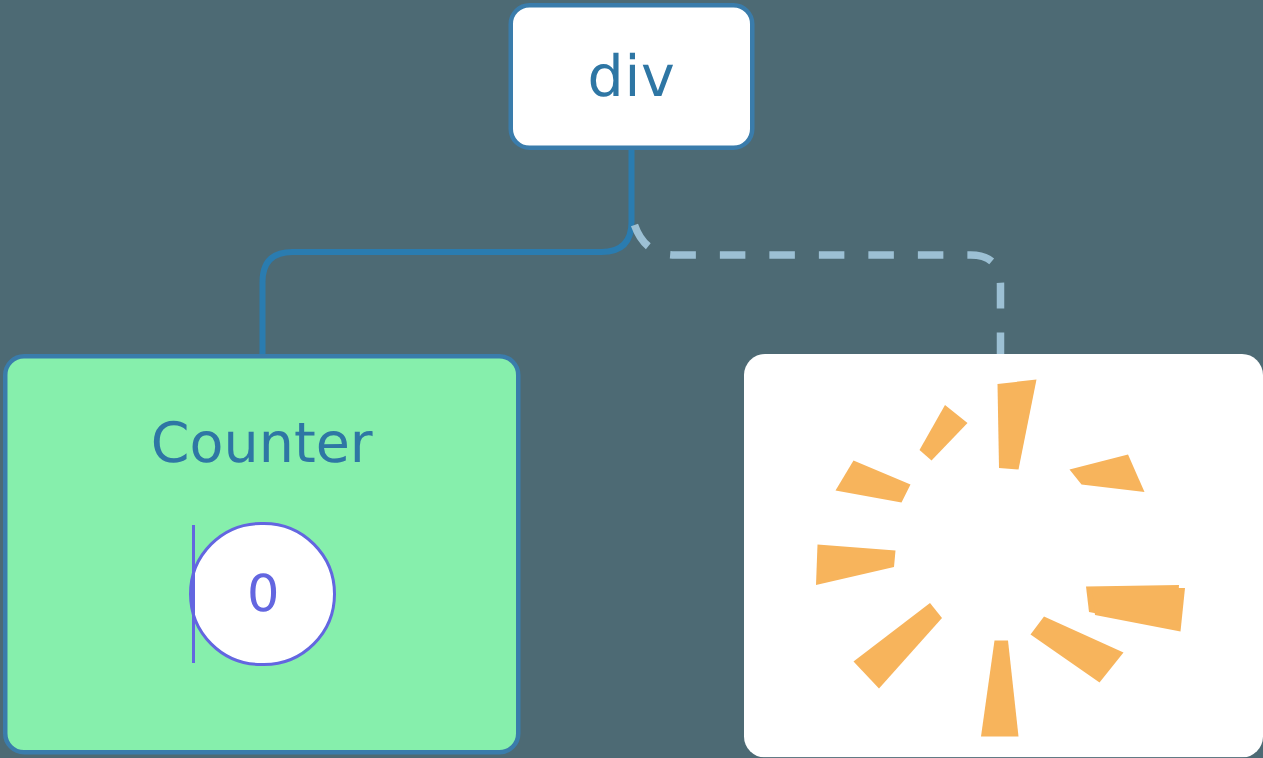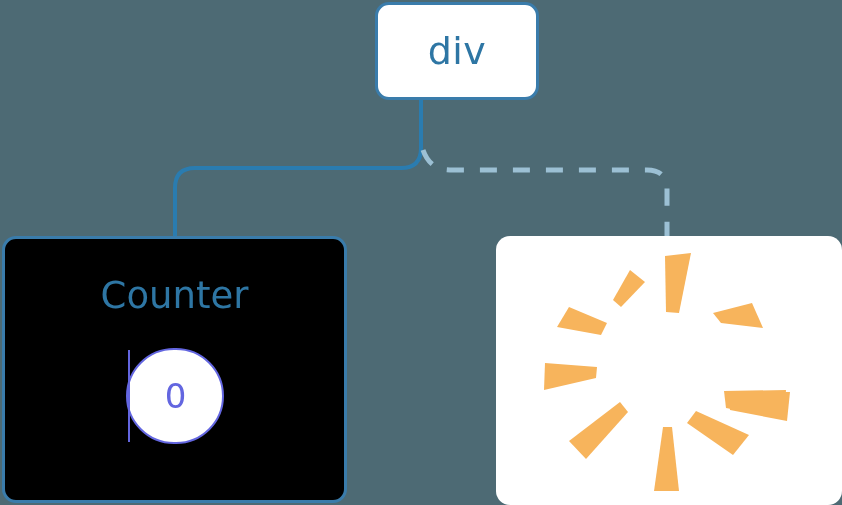--- a/index.html
+++ b/index.html
@@ -37,21 +37,20 @@
 
   
   #node-div {
     left: 339px;
     top: 2px;
     width: 164px;
     height: 98px;
     display: flex;
     align-items: center;
     justify-content: center;
-    margin-left: 36px;
   }
   .node-title-lg {
     color: #2e76a4;
     font-size: 38px;
     line-height: 1;
     letter-spacing: 0.5px;
     font-weight: 400;
     user-select: none;
   }
 
@@ -138,21 +137,21 @@
              Q 430 170 450 170
              L 647 170
              Q 667 170 667 190
              L 667 240" fill="none" stroke="#9cc0d4" stroke-width="5" stroke-linecap="butt" stroke-dasharray="17 16"></path>
   </svg>
 
   <div class="node bordered" id="node-div" style="border-color: rgb(58, 124, 171); background: rgb(255, 255, 255);">
     <span class="node-title-lg" style="color: rgb(46, 118, 164);">div</span>
   </div>
 
-  <div class="node bordered" id="node-counter" style="border-color: rgb(58, 124, 171); background: #000000;">
+  <div class="node bordered" id="node-counter" style="border-color: rgb(58, 124, 171); background: #86efac;">
     <span class="node-title" style="color: rgb(46, 118, 164);">Counter</span>
 
     <div class="state-pill" style="border-color: rgb(99, 102, 224);">
       <span class="pill-val" style="border-left-color: rgb(99, 102, 224); color: rgb(99, 102, 224);">0</span>
     </div>
   </div>
 
   <div class="node" id="node-burst">
     <svg id="burst-svg" viewBox="496 236 346 269">
       <g fill="#f7b45c">

